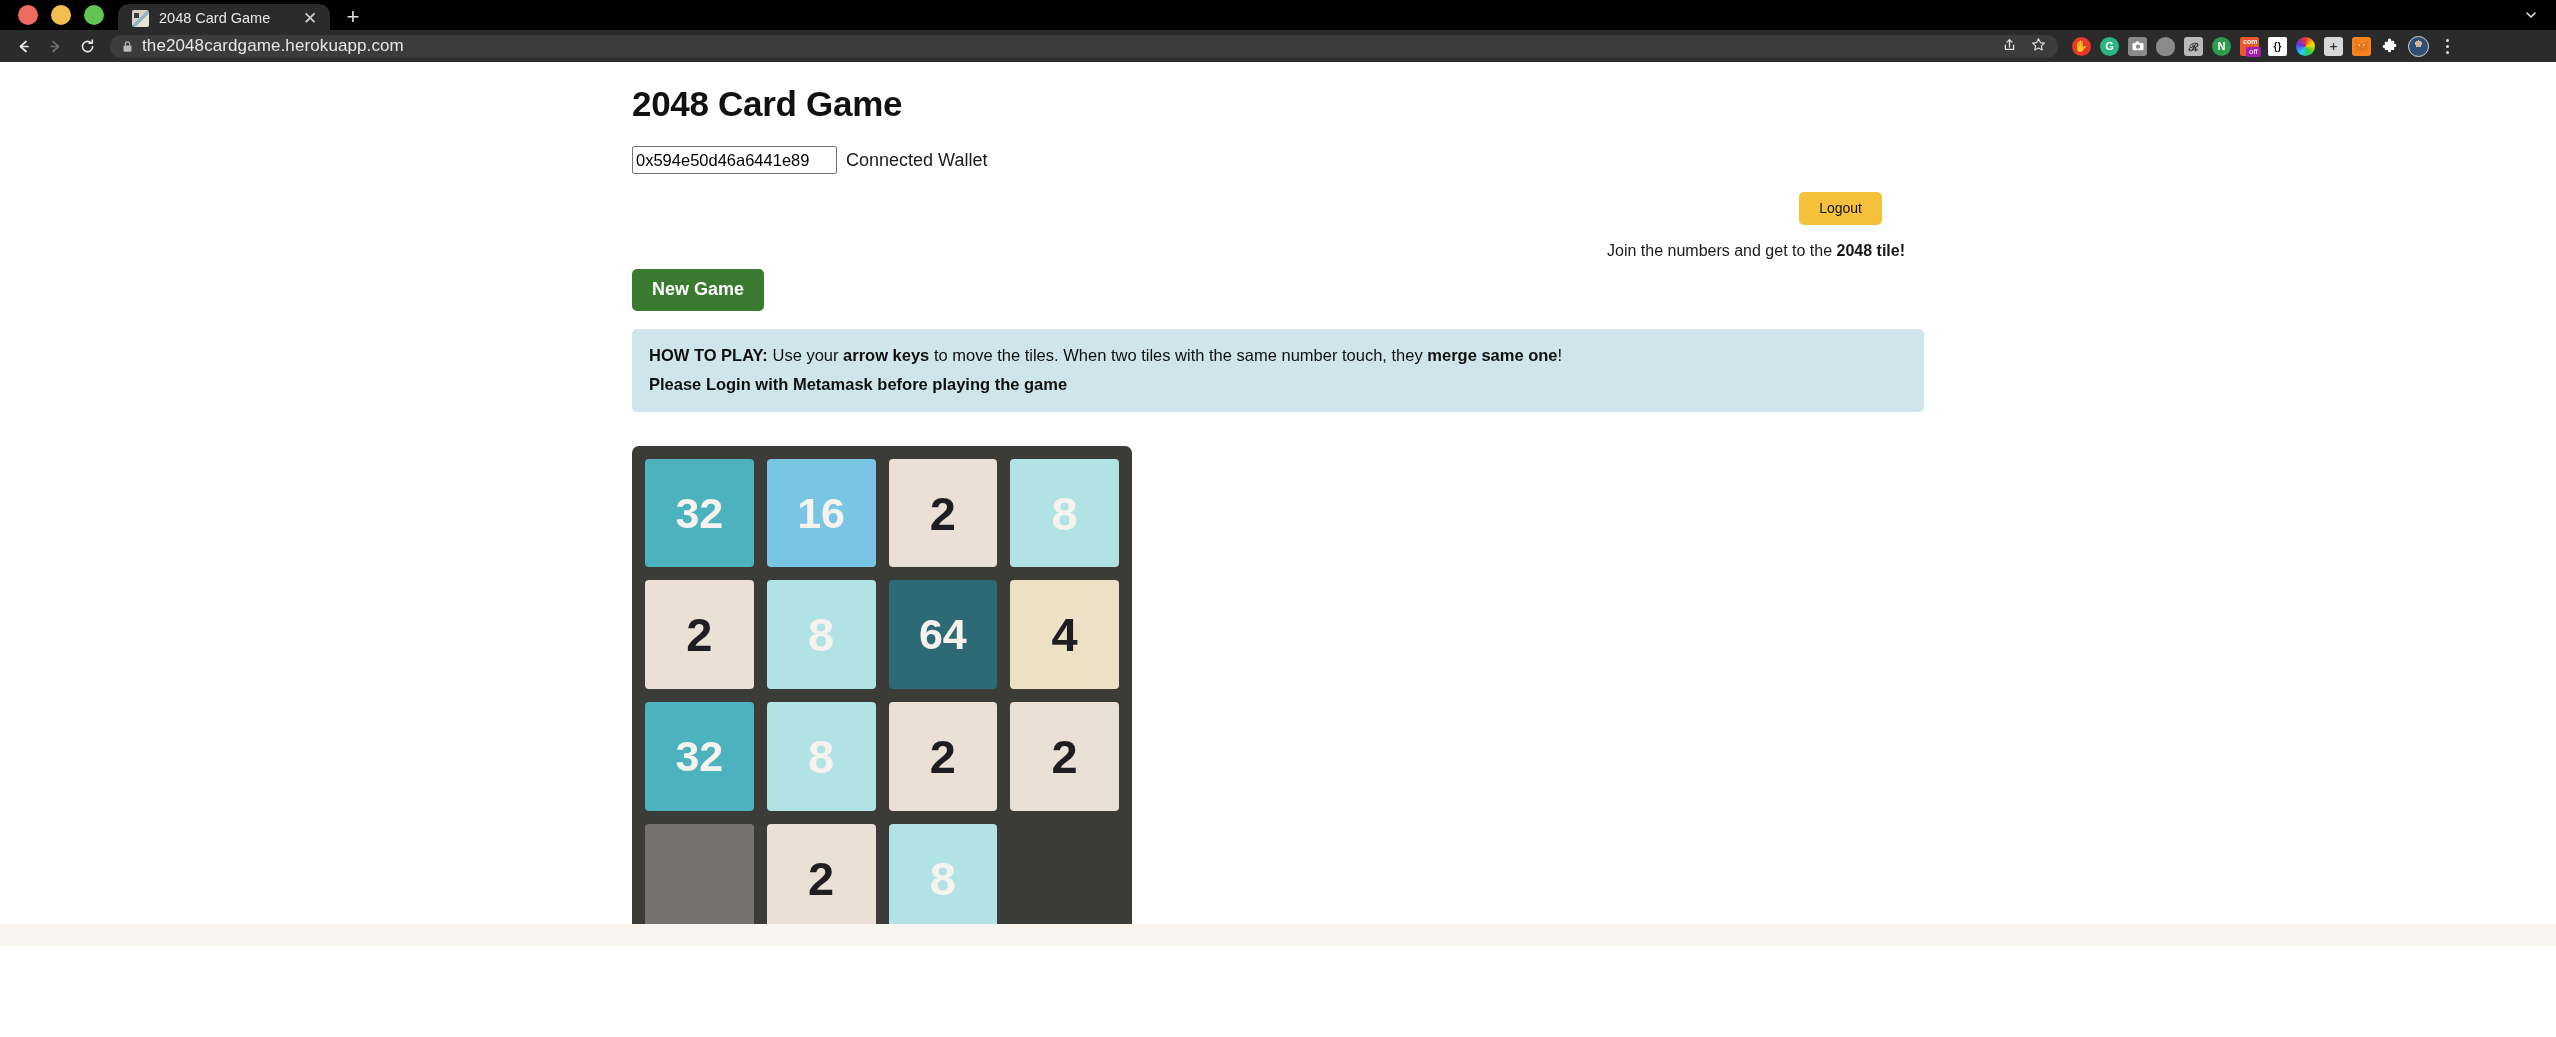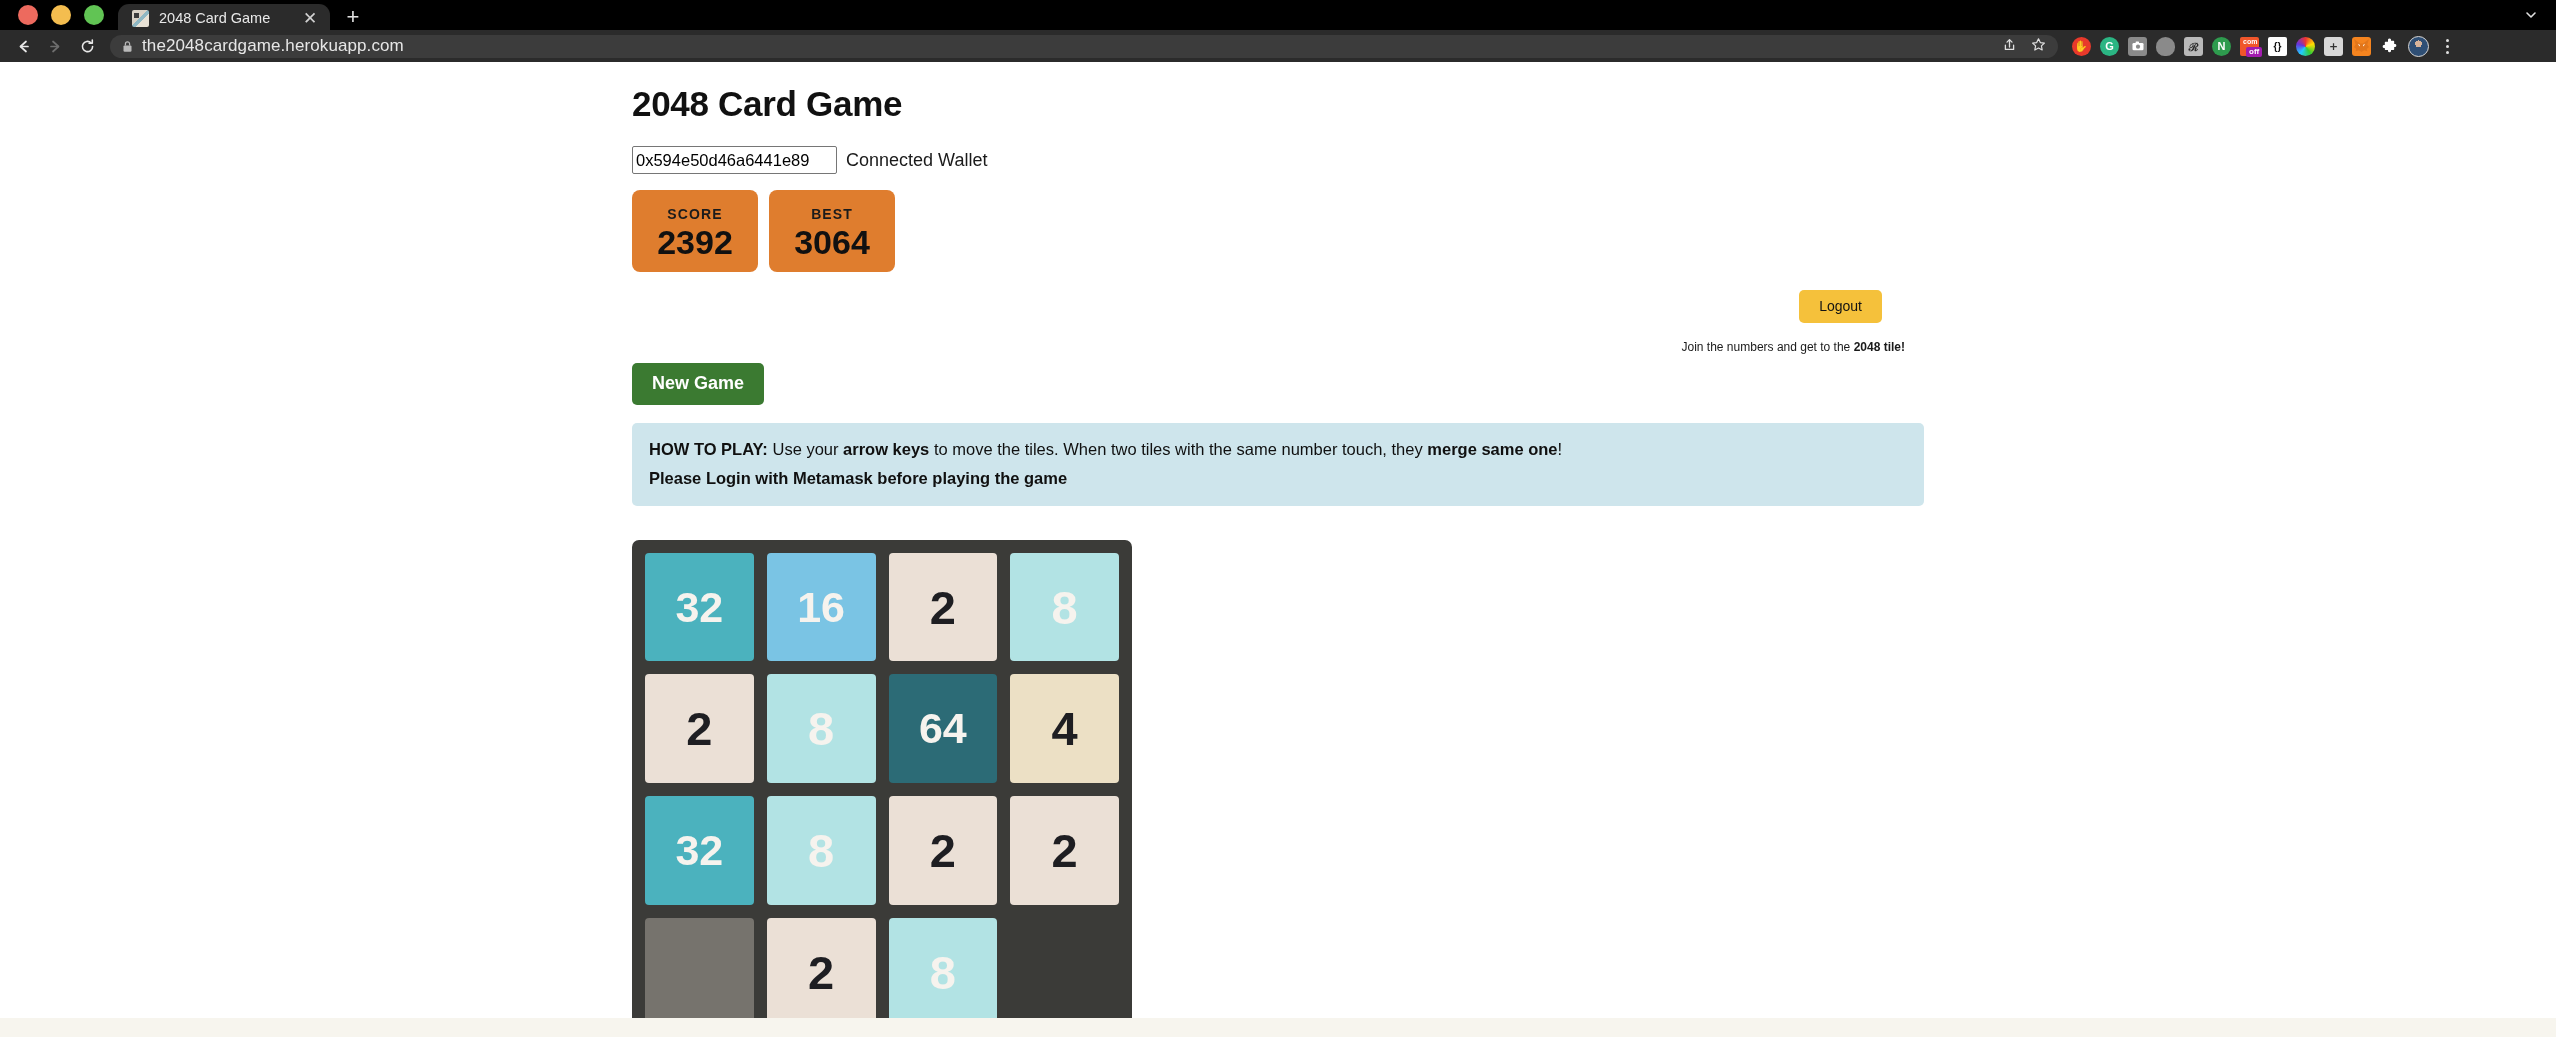--- a/index.html
+++ b/index.html
@@ -173,21 +173,21 @@
   .ext-puzzle  { background: transparent; color: #fff; font-size: 17px; }
   .ext-badge {
     position: absolute;
     left: 6px; top: 10px;
     background: #a21caf;
     color: #fff;
     font-size: 8px;
     line-height: 10px;
     padding: 0 3px;
     border-radius: 2px;
-    font-weight: bold;
+    font-weight: normal;
   }
   .avatar {
     width: 21px; height: 21px;
     border-radius: 50%;
     background: radial-gradient(circle at 50% 36%, #d8b49a 0 22%, #2f4f75 22% 100%);
     border: 1.5px solid #d8d8d8;
     flex: none;
   }
   .kebab {
     width: 18px; height: 20px;
@@ -290,21 +290,21 @@
     font-size: 14px;
     padding: 9px 20px;
     font-family: "Liberation Sans", sans-serif;
     cursor: pointer;
     line-height: 1.1;
   }
 
   .tagline {
     text-align: right;
     padding-right: 19px;
-    font-size: 12px;
+    font-size: 16px;
     color: #1a1a1a;
     margin-top: 17px;
   }
   .tagline b { font-weight: bold; }
 
   .newgame-row { margin-top: 9px; }
   .newgame-btn {
     background: #3B7A31;
     border: none;
     border-radius: 5px;
@@ -481,30 +481,20 @@
     <div class="page">
       <div class="container">
 
         <h1 class="page-title">2048 Card Game</h1>
 
         <div class="wallet-row">
           <input class="wallet-input" type="text" value="0x594e50d46a6441e89" style="">
           <span class="wallet-label">Connected Wallet</span>
         </div>
 
-        <div class="scores">
-          <div class="score-box">
-            <span class="score-label">SCORE</span>
-            <span class="score-value">2392</span>
-          </div>
-          <div class="score-box">
-            <span class="score-label">BEST</span>
-            <span class="score-value">3064</span>
-          </div>
-        </div>
 
         <div class="logout-row">
           <button class="logout-btn">Logout</button>
         </div>
 
         <div class="tagline">
           <span>Join the numbers and get to the </span><b>2048 tile!</b>
         </div>
 
         <div class="newgame-row">

